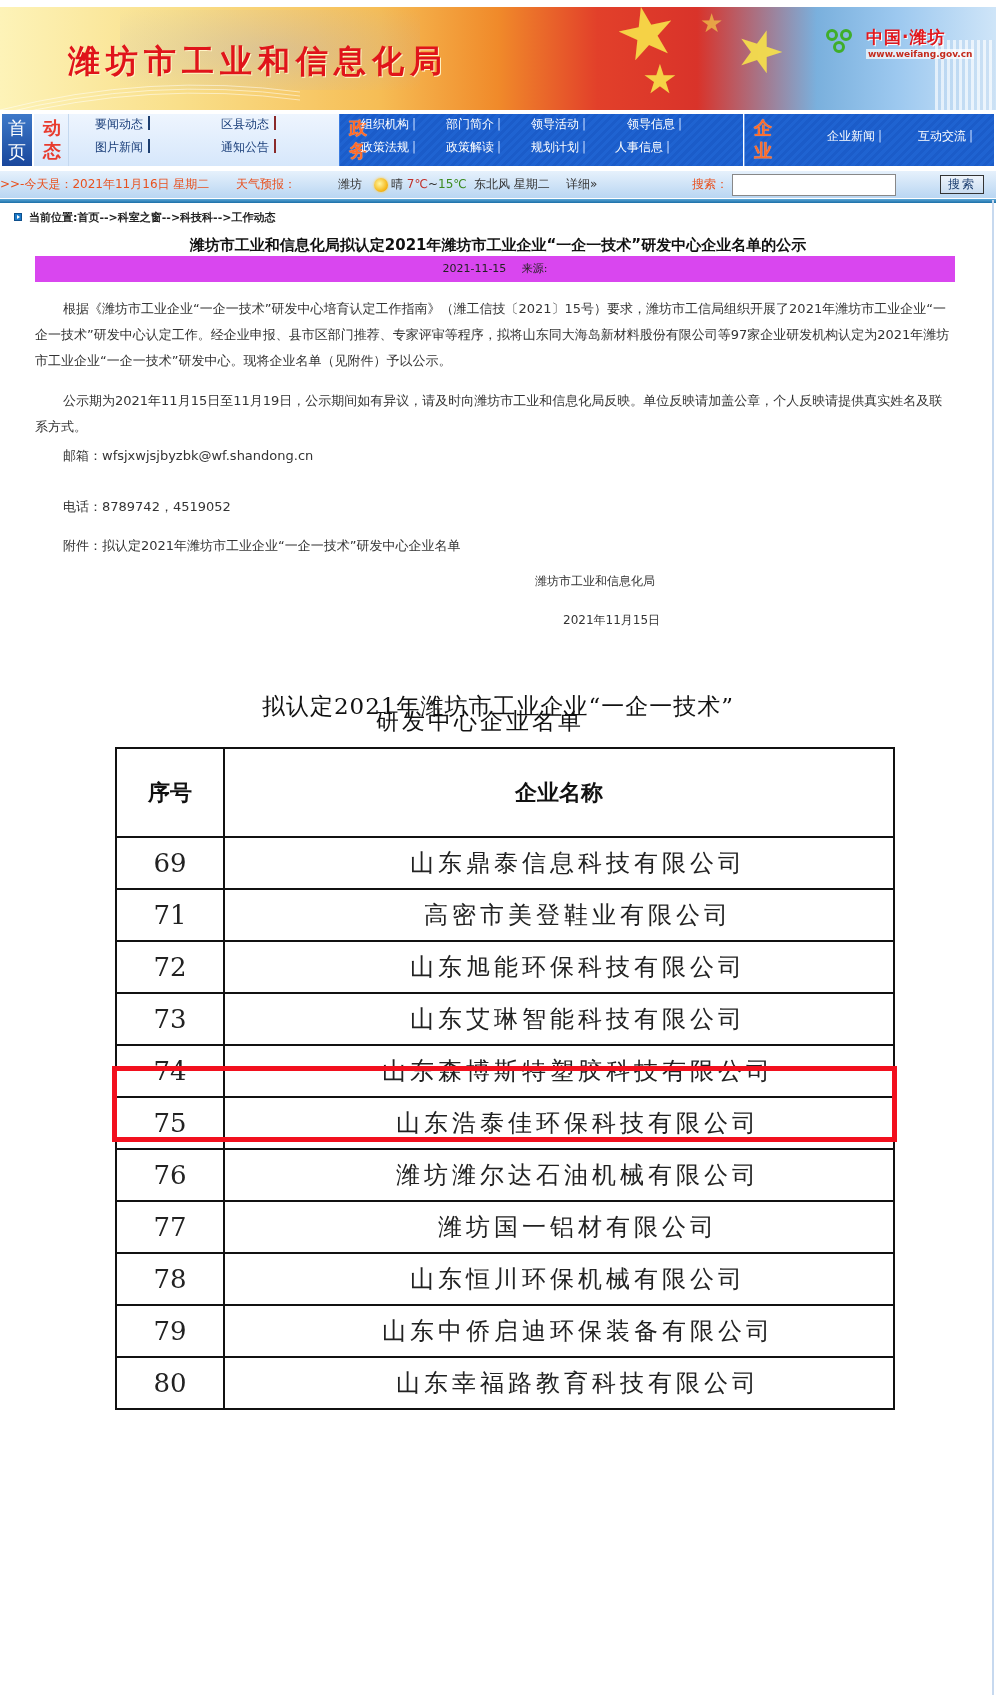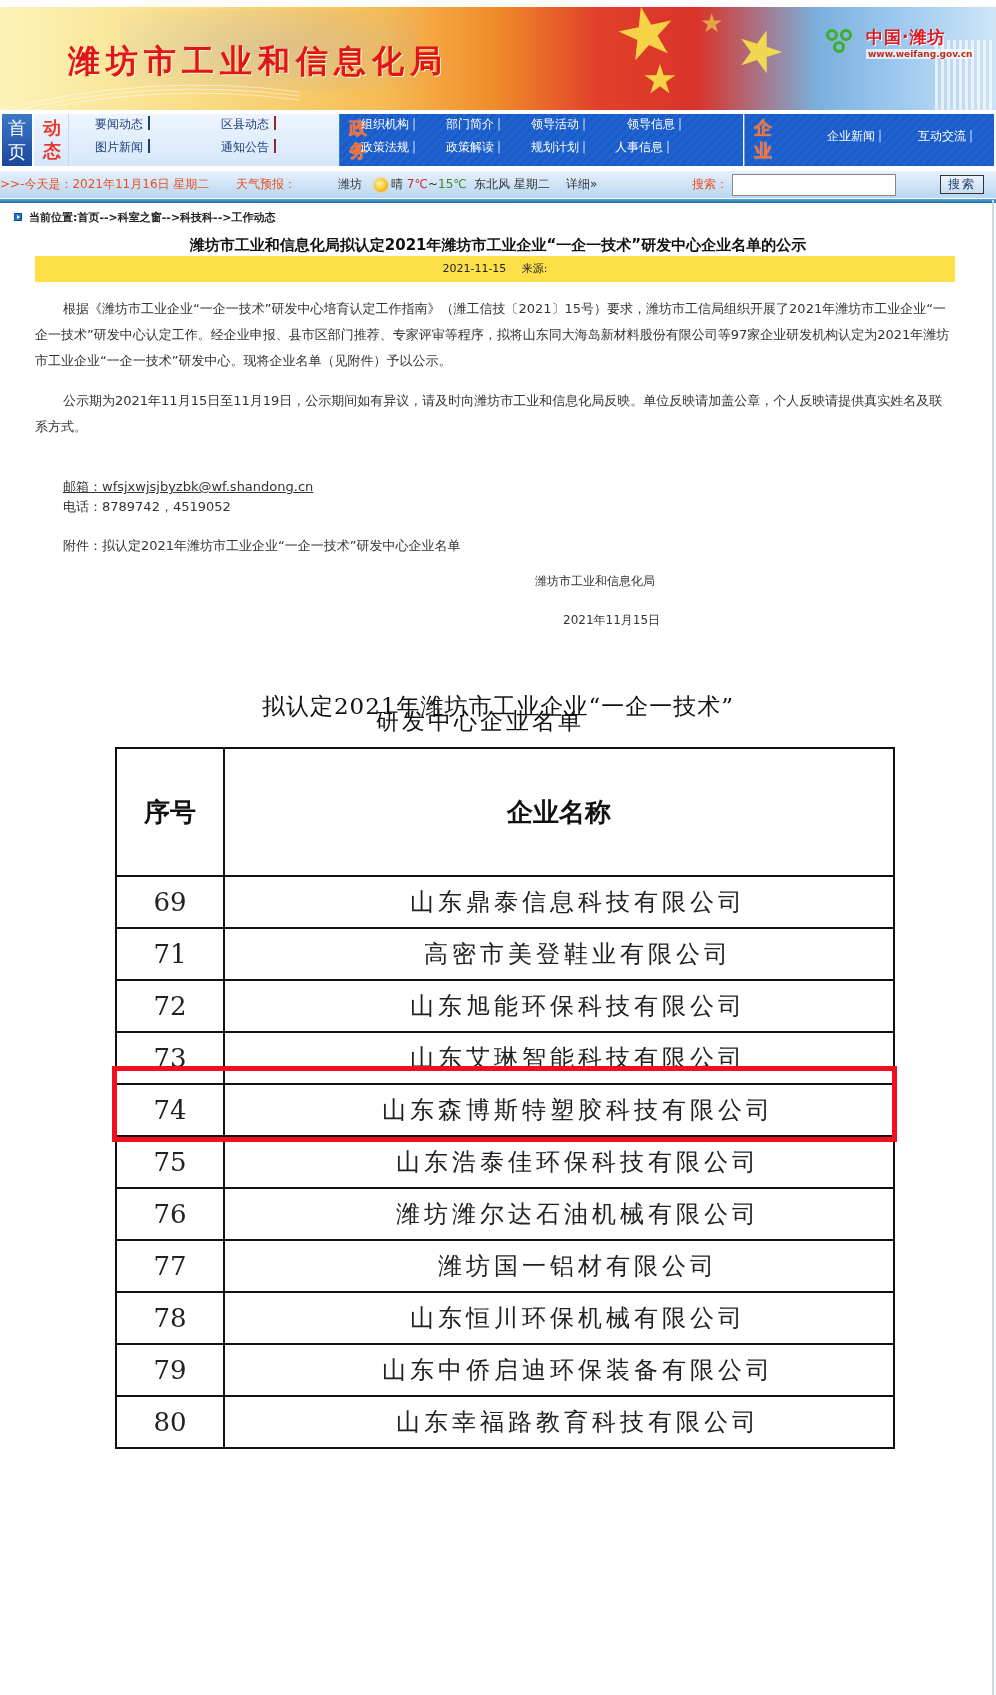--- a/index.html
+++ b/index.html
@@ -91,40 +91,40 @@
   .infobar .sbtn { position:absolute; left:940px; top:4px; width:44px; height:19px; border:1px solid #333; background: linear-gradient(180deg,#eef4fb,#c9dcf0); color:#1c3e70; font-size:12px; line-height:17px; text-align:center; letter-spacing:2px; }
 
   .right-rule { position:absolute; left:992px; top:200px; width:2px; height:1495px; background:#c7d9ef; }
 
   
   .crumb { position:absolute; left:14px; top:210px; font-size:11px; font-weight:bold; color:#222; white-space:nowrap; }
   .crumb .sq { display:inline-block; width:8px; height:8px; background:#1a79c9; border:1px solid #0e4f8c; margin-right:7px; vertical-align:0; position:relative; }
   .crumb .sq::after { content:""; position:absolute; left:2px; top:1px; border-left:3px solid #fff; border-top:2px solid transparent; border-bottom:2px solid transparent; }
 
   .article-title { position:absolute; left:0; top:236px; width:996px; text-align:center; font-size:15px; font-weight:bold; color:#111; }
-  .meta-bar { position:absolute; left:35px; top:256px; width:920px; height:26px; background:#fde047; font-size:11px; line-height:26px; color:#222; text-align:center; }
+  .meta-bar { position:absolute; left:35px; top:256px; width:920px; height:26px; background:#d946ef; font-size:11px; line-height:26px; color:#222; text-align:center; }
   .meta-bar span { margin: 0 6px; }
 
   .body-text { position:absolute; left:35px; width:920px; font-size:13px; line-height:26px; color:#333; }
   .body-text.indent { text-indent: 28px; }
   .p1 { top:296px; }
   .p2 { top:388px; }
-  .p3 { top:474px;text-decoration:underline; }
+  .p3 { top:443px; }
   .p4 { top:494px; }
   .p5 { top:533px; }
   .sign1 { position:absolute; left:535px; top:573px; font-size:12px; color:#333; }
   .sign2 { position:absolute; left:563px; top:612px; font-size:12px; color:#333; }
 
   
   .doc-title1 { position:absolute; left:0; top:663px; width:996px; text-align:center; font-family:"DejaVu Serif","Liberation Serif",serif; font-size:23px; color:#111; letter-spacing:1px;margin-top:28px; }
   .doc-title2 { position:absolute; left:0; top:706px; width:960px; text-align:center; font-family:"DejaVu Serif","Liberation Serif",serif; font-size:23px; color:#111; letter-spacing:3px; }
 
   .tbl { position:absolute; left:115px; top:747px; width:780px; border-collapse:collapse; }
   .tbl td, .tbl th { border:2px solid #111; text-align:center; vertical-align:middle; }
-  .tbl th { height:128px; font-size:26px; font-weight:bold; font-family:"DejaVu Sans",sans-serif; color:#111;margin-top:24px; }
+  .tbl th { height:89px; font-size:22px; font-weight:bold; font-family:"DejaVu Sans",sans-serif; color:#111;margin-top:24px; }
   .tbl td { height:52px; font-size:24px; color:#222; }
   .tbl .col-no { width:108px; font-family:"DejaVu Serif","Liberation Serif",serif; font-size:26px; }
   .tbl .col-name { font-family:"DejaVu Serif","Liberation Serif",serif; letter-spacing:4px;padding-left:38px; }
 
   .highlight { position:absolute; left:112px; top:1066px; width:785px; height:76px; border:5px solid #f2101e; pointer-events:none; }
 </style>
 </head>
 <body>
 
 <div class="banner">

